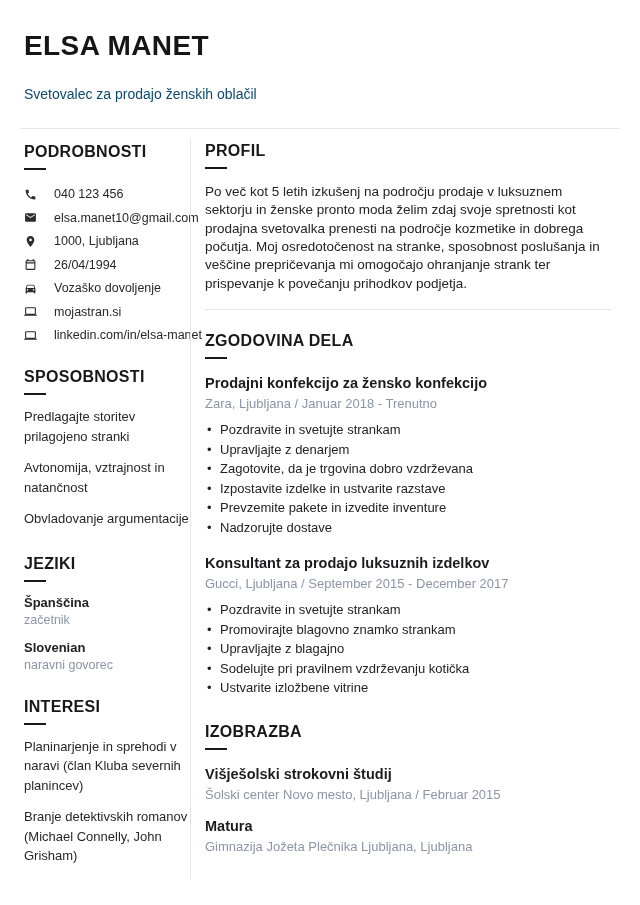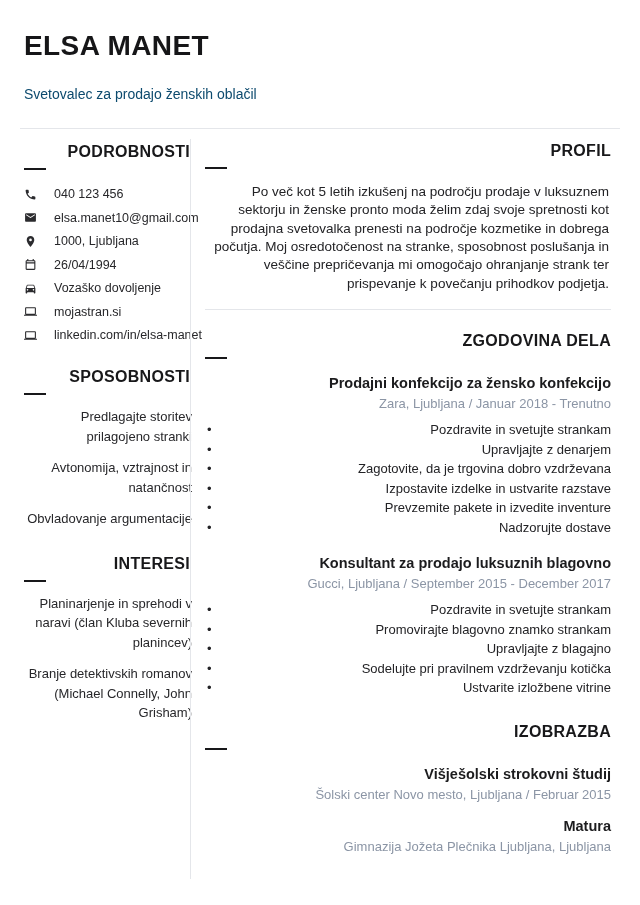--- a/index.html
+++ b/index.html
@@ -17,21 +17,21 @@
   .name {
     font-size: 28px; font-weight: 700; letter-spacing: 0.4px;
     color: #161618; margin-bottom: 16px;
   }
   .subtitle { font-size: 14px; color: #0c4a6e; margin-top: 24px; }
   .top-rule {
     border-top: 1px solid #e4e6ea;
     margin: 26px 20px 0 20px;
   }
   
-  .columns { display: flex; align-items: stretch; text-align: right; }
+  .columns { display: flex; align-items: stretch; }
   .sidebar { width: 190px; padding: 14px 0 0 24px; flex: none; }
   .v-rule {
     width: 1px; background: #e4e6ea; flex: none;
     margin-top: 10px; height: 740px;
   }
   .main { flex: 1; padding: 13px 29px 0 14px; min-width: 0; }
   
   .sec-title {
     font-size: 16px; font-weight: 700; letter-spacing: 0.3px;
     color: #18181a;
@@ -157,20 +157,31 @@
         </ul>
       </section>
 
       <section class="side-sec">
         <h2 class="sec-title">SPOSOBNOSTI</h2>
         <div class="side-item">Predlagajte storitev prilagojeno stranki</div>
         <div class="side-item">Avtonomija, vztrajnost in natančnost</div>
         <div class="side-item">Obvladovanje argumentacije</div>
       </section>
 
+      <section class="side-sec">
+        <h2 class="sec-title">JEZIKI</h2>
+        <div class="lang-item">
+          <div class="lang-name">Španščina</div>
+          <div class="lang-level">začetnik</div>
+        </div>
+        <div class="lang-item">
+          <div class="lang-name">Slovenian</div>
+          <div class="lang-level">naravni govorec</div>
+        </div>
+      </section>
 
       <section class="side-sec">
         <h2 class="sec-title">INTERESI</h2>
         <div class="side-item">Planinarjenje in sprehodi v naravi (član Kluba severnih planincev)</div>
         <div class="side-item">Branje detektivskih romanov (Michael Connelly, John Grisham)</div>
       </section>
 
     </aside>
 
     <div class="v-rule"></div>
@@ -194,21 +205,21 @@
             <li>Pozdravite in svetujte strankam</li>
             <li>Upravljajte z denarjem</li>
             <li>Zagotovite, da je trgovina dobro vzdrževana</li>
             <li>Izpostavite izdelke in ustvarite razstave</li>
             <li>Prevzemite pakete in izvedite inventure</li>
             <li>Nadzorujte dostave</li>
           </ul>
         </div>
 
         <div class="job">
-          <div class="job-title">Konsultant za prodajo luksuznih blagovno</div>
+          <div class="job-title">Konsultant za prodajo luksuznih izdelkov</div>
           <div class="meta">Gucci, Ljubljana / September 2015 - December 2017</div>
           <ul class="bullets">
             <li>Pozdravite in svetujte strankam</li>
             <li>Promovirajte blagovno znamko strankam</li>
             <li>Upravljajte z blagajno</li>
             <li>Sodelujte pri pravilnem vzdrževanju kotička</li>
             <li>Ustvarite izložbene vitrine</li>
           </ul>
         </div>
       </section>

